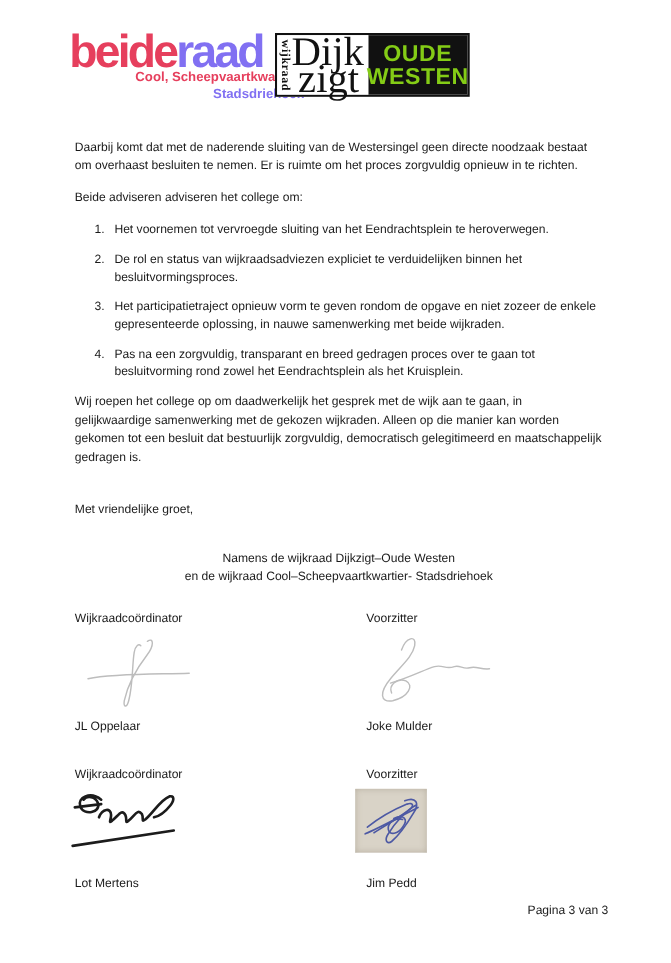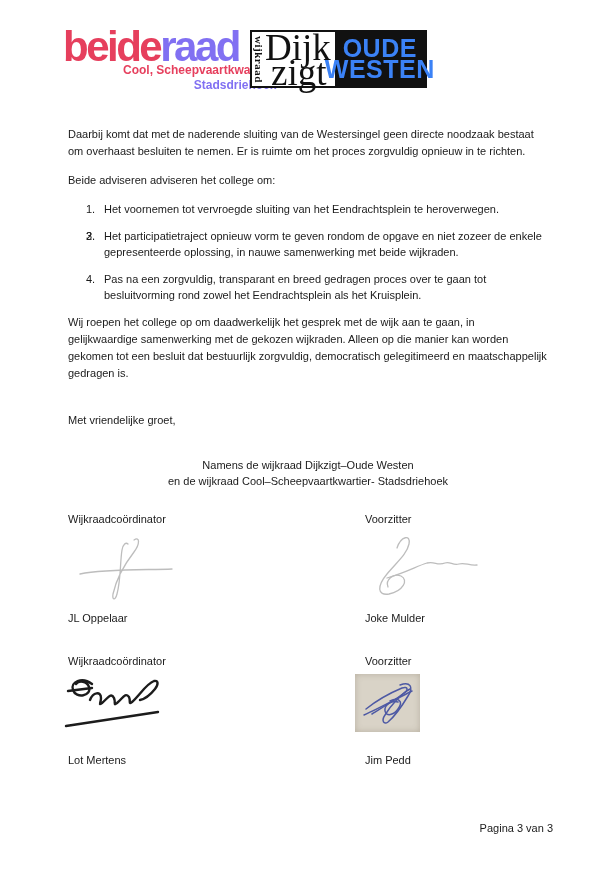--- a/index.html
+++ b/index.html
@@ -12,32 +12,32 @@
   .wr-word { font-size:42px; font-weight:bold; letter-spacing:-2.5px; line-height:38px; }
   .wr-red    { color:var(--logo-red); }
   .wr-purple { color:var(--logo-purple);text-align:right; }
   .wr-sub { margin-left:60px; margin-top:-3px; font-size:12px; font-weight:bold; line-height:15px; }
   
   .dz-logo { position:absolute; left:250px; top:30px; height:58px; display:flex; border:2px solid #111; box-sizing:border-box; background:#fff; }
   .dz-white { display:flex; align-items:center; background:#fff; padding:0 4px 0 1px; }
   .dz-vertical { writing-mode:vertical-rl; font-family:"Liberation Serif", serif; font-size:11px; font-weight:bold; letter-spacing:0.5px; color:#111; height:54px; text-align:center; }
   .dz-name { font-family:"Liberation Serif", serif; font-size:37px; line-height:25px; color:#111; padding-top:1px; }
   .dz-name .l2 { padding-left:6px; }
-  .dz-black { background:#111; color:#3b82f6; width:90px; display:flex; flex-direction:column; justify-content:center; align-items:center; font-weight:bold; font-size:25px; line-height:21px; letter-spacing:0.5px; font-family:"Liberation Sans", sans-serif; }
+  .dz-black { background:#111; color:#84cc16; width:90px; display:flex; flex-direction:column; justify-content:center; align-items:center; font-weight:bold; font-size:21px; line-height:21px; letter-spacing:0.5px; font-family:"Liberation Sans", sans-serif; }
   
   .content { position:absolute; left:68px; top:126px; width:480px; font-size:11px; line-height:17px; }
   .content p { margin:0 1px 12px 0; }
   .heading { font-weight:bold; margin:0 0 12px 0; }
   ol.advice { list-style:none; margin:0 0 10px 0; padding:0; }
   ol.advice li { position:relative; padding-left:36px; margin-bottom:11px; line-height:16px; }
   ol.advice .num { position:absolute; left:18px; }
   .salutation { margin:30px 0 28px 0 !important; }
   .onbehalf { margin:0 0 22px 0 !important; line-height:16px;text-align:center; }
   
-  .sig-row { display:flex;gap:32px; }
+  .sig-row { display:flex; }
   .sig-col-l { width:265px; }
   .sig-col-r { flex:1; }
   .sig-roles { margin-bottom:4px; }
   .sig-art { height:78px; }
   .sig-art svg { display:block; }
   .sig-names { margin-bottom:26px; }
   .sig-names2 { }
   .photo { width:65px; height:58px; background:var(--photo-beige); margin-left:-10px; display:flex; align-items:center; justify-content:center; box-shadow:inset 0 0 6px rgba(120,110,90,.35); }
   .sigpath { fill:none; stroke-linecap:round; stroke-linejoin:round; }
   .ink-gray  { stroke:var(--ink-gray);  stroke-width:1.3; }
@@ -72,21 +72,21 @@
       <div>WESTEN</div>
     </div>
   </div>
 
   <div class="content">
     <p>Daarbij komt dat met de naderende sluiting van de Westersingel geen directe noodzaak bestaat om overhaast besluiten te nemen. Er is ruimte om het proces zorgvuldig opnieuw in te richten.</p>
     <p>Beide adviseren adviseren het college om:</p>
 
     <ol class="advice">
       <li><span class="num">1.</span><span>Het voornemen tot vervroegde sluiting van het Eendrachtsplein te heroverwegen.</span></li>
-      <li><span class="num">2.</span></li>
+      <li><span class="num">2.</span><span>De rol en status van wijkraadsadviezen expliciet te verduidelijken binnen het besluitvormingsproces.</span></li>
       <li><span class="num">3.</span><span>Het participatietraject opnieuw vorm te geven rondom de opgave en niet zozeer de enkele gepresenteerde oplossing, in nauwe samenwerking met beide wijkraden.</span></li>
       <li><span class="num">4.</span><span>Pas na een zorgvuldig, transparant en breed gedragen proces over te gaan tot besluitvorming rond zowel het Eendrachtsplein als het Kruisplein.</span></li>
     </ol>
 
     <p>Wij roepen het college op om daadwerkelijk het gesprek met de wijk aan te gaan, in gelijkwaardige samenwerking met de gekozen wijkraden. Alleen op die manier kan worden gekomen tot een besluit dat bestuurlijk zorgvuldig, democratisch gelegitimeerd en maatschappelijk gedragen is.</p>
     <p class="salutation">Met vriendelijke groet,</p>
     <p class="onbehalf">
       <span>Namens de wijkraad Dijkzigt–Oude Westen</span><br>
       <span>en de wijkraad Cool–Scheepvaartkwartier- Stadsdriehoek</span>
     </p>

